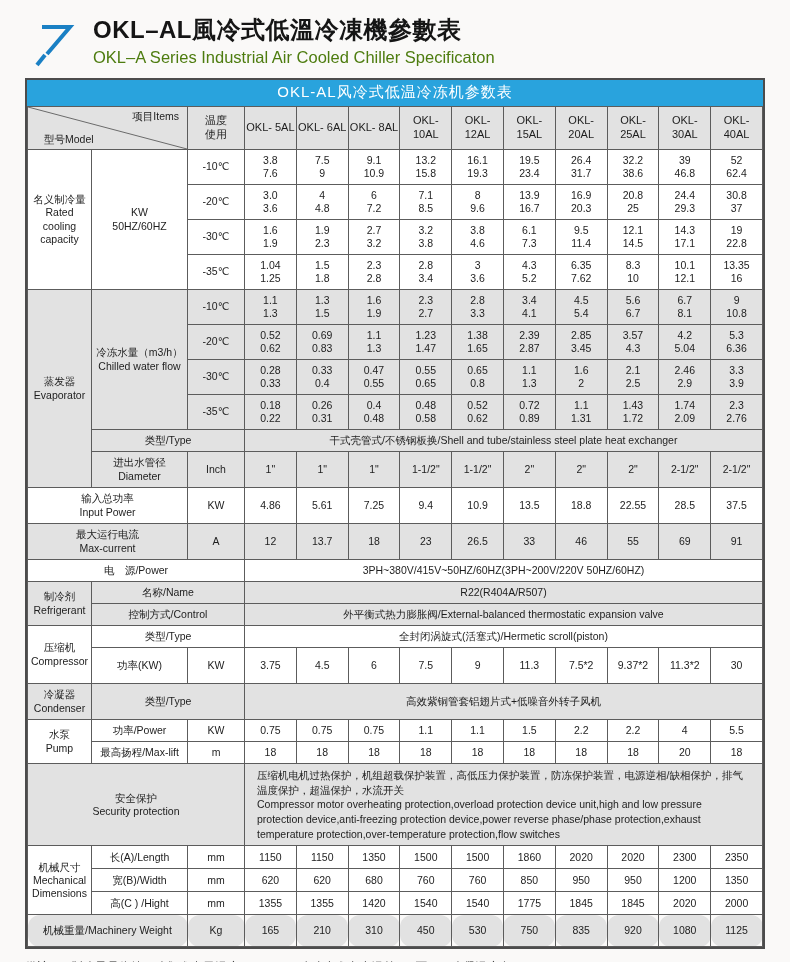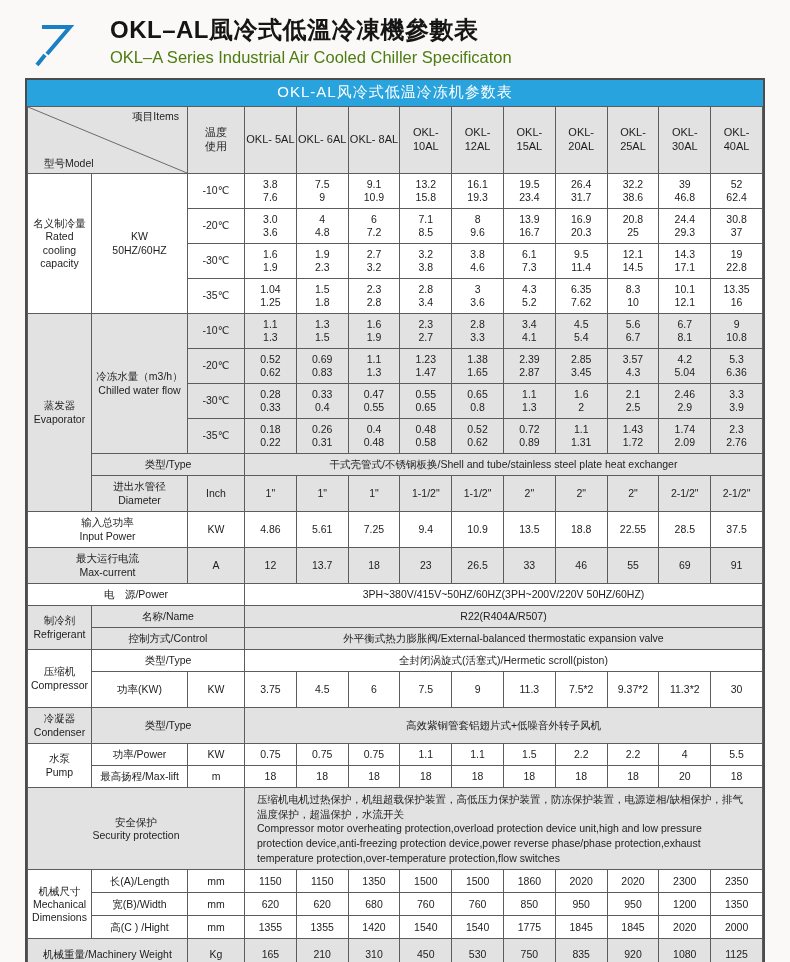--- a/index.html
+++ b/index.html
@@ -1,45 +1,45 @@
 <!DOCTYPE html>
 <html><head>
 <meta charset="utf-8">
 <style>
   html,body{margin:0;padding:0;background:#faf9f8;color:#1d1d1d;
     font-family:"Liberation Sans","DejaVu Sans",sans-serif;}
   .page{width:790px;min-height:962px;box-sizing:border-box;padding:10px 25px 14px 25px;background:#faf9f8;}
   
-  .hdr{display:flex;align-items:flex-start;gap:31px;margin:4px 0 10px 8px;}
+  .hdr{display:flex;align-items:flex-start;gap:14px;margin:4px 0 10px 8px;}
   .logo{flex:0 0 auto;margin-top:4px;}
   .titles h1{margin:0;font-size:24px;font-weight:bold;letter-spacing:.5px;color:#151515;}
   .titles h2{margin:2px 0 0 0;font-size:16.5px;font-weight:normal;color:#4d7c0f;}
   
   .tbl-wrap{border:2px solid #4c4c4c;}
   .tbl-title{background:#29a3dd;color:#fff;text-align:center;font-size:15px;
     padding:3px 0 4px 0;letter-spacing:1px;}
   table{border-collapse:collapse;width:100%;table-layout:fixed;}
   td,th{border:1px solid #5c5c5c;font-size:10.5px;text-align:center;vertical-align:middle;
     padding:2px 1px;line-height:1.25;background:#fff;font-weight:normal;overflow:hidden;}
   tr.shade td,tr.shade th{background:#e2e2e2;}
   .pre{white-space:pre-line;}
   td[data-name="value-cell"],th[data-name="value-cell"]{white-space:pre-line;}
   .lbl{font-size:10.5px;}
   .wide{font-size:10.5px;}
   .sec-text{text-align:left;padding:4px 12px;font-size:10.5px;line-height:1.4;}
   .head-row th{font-size:11px;height:34px;}
-  .corner{position:relative;padding:16px;margin-left:31px;}
+  .corner{position:relative;padding:4px;margin-left:31px;}
   .corner .c-items{position:absolute;top:3px;right:8px;font-size:10.5px;}
   .corner .c-model{position:absolute;bottom:3px;left:16px;font-size:10.5px;}
   .corner svg{position:absolute;inset:0;width:100%;height:100%;}
   tr.dual td{height:30px;}
   tr.thin td{height:17px;}
   tr.mid td{height:31px;}
   tr.mech td{height:18px;}
-  tr.wt td{height:27px;}
+  tr.wt td{height:27px;border-radius:12px;}
   
   .notes{margin-top:10px;font-size:12px;line-height:1.45;color:#1d1d1d;}
   .notes p{margin:0 0 2px 0;}
 </style>
 </head>
 <body>
 
 <div class="page" data-name="page">
 
   <div class="hdr" data-name="page-header">

